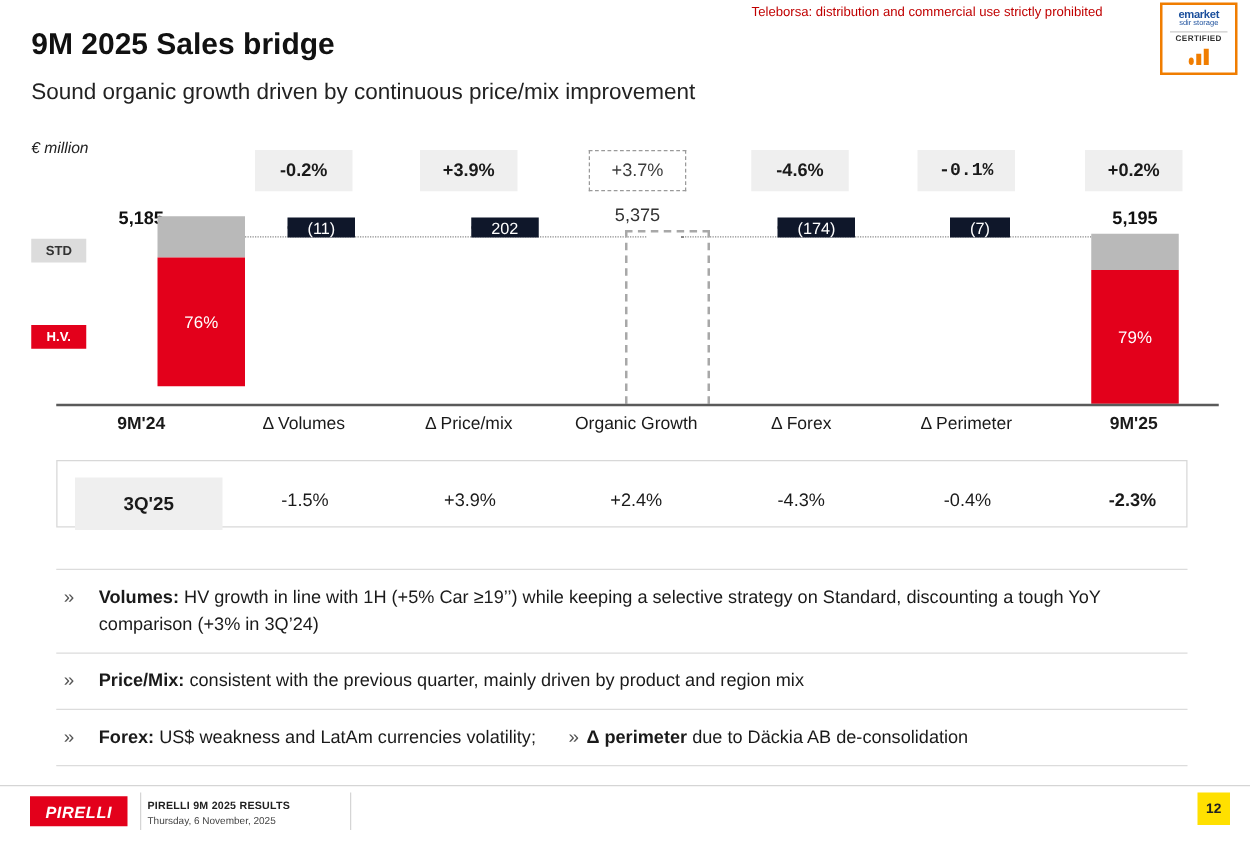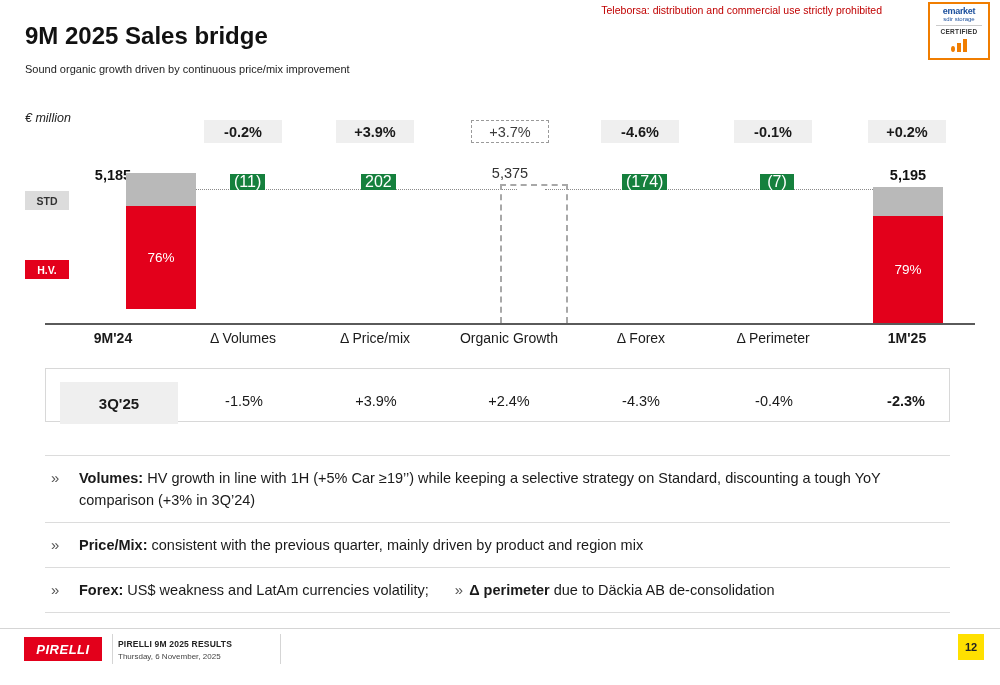--- a/index.html
+++ b/index.html
@@ -91,21 +91,21 @@
     left: 25px;
     top: 22px;
     font-size: 24px;
     font-weight: bold;
     color: #111111;
   }
   .subtitle {
     position: absolute;
     left: 25px;
     top: 63px;
-    font-size: 11px;
+    font-size: 18px;
     color: #222222;
   }
   .unit-label {
     position: absolute;
     left: 25px;
     top: 111px;
     font-size: 12.5px;
     font-style: italic;
     color: #222222;
   }
@@ -115,21 +115,21 @@
     position: absolute;
     left: 25px;
     top: 105px;
     width: 950px;
     height: 250px;
   }
   .pct-box {
     position: absolute;
     top: 15px;
     width: 78px;
-    height: 23px;
+    height: 33px;
     background: #efefef;
     display: flex;
     align-items: center;
     justify-content: center;
     font-size: 14.5px;
     font-weight: bold;
     color: #1a1a1a;
     box-sizing: border-box;
   }
   .pct-box.dashed {
@@ -147,27 +147,27 @@
     width: 90px;
   }
   .col-total.light {
     font-weight: normal;
     color: #333333;
   }
   .delta-pill {
     position: absolute;
     height: 16px;
     min-width: 34px;
-    background: #15803d;
+    background: #0f172a;
     color: #ffffff;
-    font-size: 16px;
-    display: flex;
-    align-items: center;
-    justify-content: center;
-    padding: 0 4px;
+    font-size: 13px;
+    display: flex;
+    align-items: center;
+    justify-content: center;
+    padding: 0 16px;
     box-sizing: border-box;
   }
   .delta-wrap {
     position: absolute;
     display: flex;
     align-items: center;
   }
   .delta-wrap .tick {
     width: 7px;
     height: 2px;
@@ -395,36 +395,36 @@
   <div class="title">9M 2025 Sales bridge</div>
   <div class="subtitle">Sound organic growth driven by continuous price/mix improvement</div>
   <div class="unit-label">€ million</div>
 
   <div class="chart">
 
     <div class="pct-box" style="left:179px;">-0.2%</div>
     <div class="pct-box" style="left:311px;">+3.9%</div>
     <div class="pct-box dashed" style="left:446px;">+3.7%</div>
     <div class="pct-box" style="left:576px;">-4.6%</div>
-    <div class="pct-box" style="left:709px;">-0.1%</div>
+    <div class="pct-box" style="left:709px;font-family:Liberation Mono, monospace;">-0.1%</div>
     <div class="pct-box" style="left:843px;">+0.2%</div>
 
     <div class="col-total" style="left:43px; top:62px;">5,185</div>
     <div class="col-total light" style="left:440px; top:60px;">5,375</div>
     <div class="col-total" style="left:838px; top:62px;">5,195</div>
 
     <div class="dotted-line" style="left:122px; top:84px; width:370px;"></div>
     <div class="dotted-line" style="left:520px; top:84px; width:364px;"></div>
 
     <div class="delta-wrap" style="left:205px; top:76px;">
       <div class="tick"></div>
       <div class="delta-pill">(11)</div>
       <div class="tick"></div>
     </div>
-    <div class="delta-wrap" style="left:336px; top:76px;text-decoration:underline;">
+    <div class="delta-wrap" style="left:352px; top:76px;text-decoration:underline;">
       <div class="tick"></div>
       <div class="delta-pill">202</div>
       <div class="tick"></div>
     </div>
     <div class="delta-wrap" style="left:597px; top:76px;">
       <div class="tick"></div>
       <div class="delta-pill">(174)</div>
       <div class="tick"></div>
     </div>
     <div class="delta-wrap" style="left:735px; top:76px;">
@@ -449,21 +449,21 @@
     </div>
 
     <div class="baseline"></div>
 
     <div class="axis-label bold" style="left:13px;">9M'24</div>
     <div class="axis-label" style="left:143px;">Δ Volumes</div>
     <div class="axis-label" style="left:275px;">Δ Price/mix</div>
     <div class="axis-label" style="left:409px;">Organic Growth</div>
     <div class="axis-label" style="left:541px;">Δ Forex</div>
     <div class="axis-label" style="left:673px;">Δ Perimeter</div>
-    <div class="axis-label bold" style="left:807px;">1M'25</div>
+    <div class="axis-label bold" style="left:807px;">9M'25</div>
   </div>
 
   <div class="qtable">
     <div class="qlabel">3Q'25</div>
     <div class="qcell" style="left:128px;">-1.5%</div>
     <div class="qcell" style="left:260px;">+3.9%</div>
     <div class="qcell" style="left:393px;">+2.4%</div>
     <div class="qcell" style="left:525px;">-4.3%</div>
     <div class="qcell" style="left:658px;">-0.4%</div>
     <div class="qcell bold" style="left:790px;">-2.3%</div>

